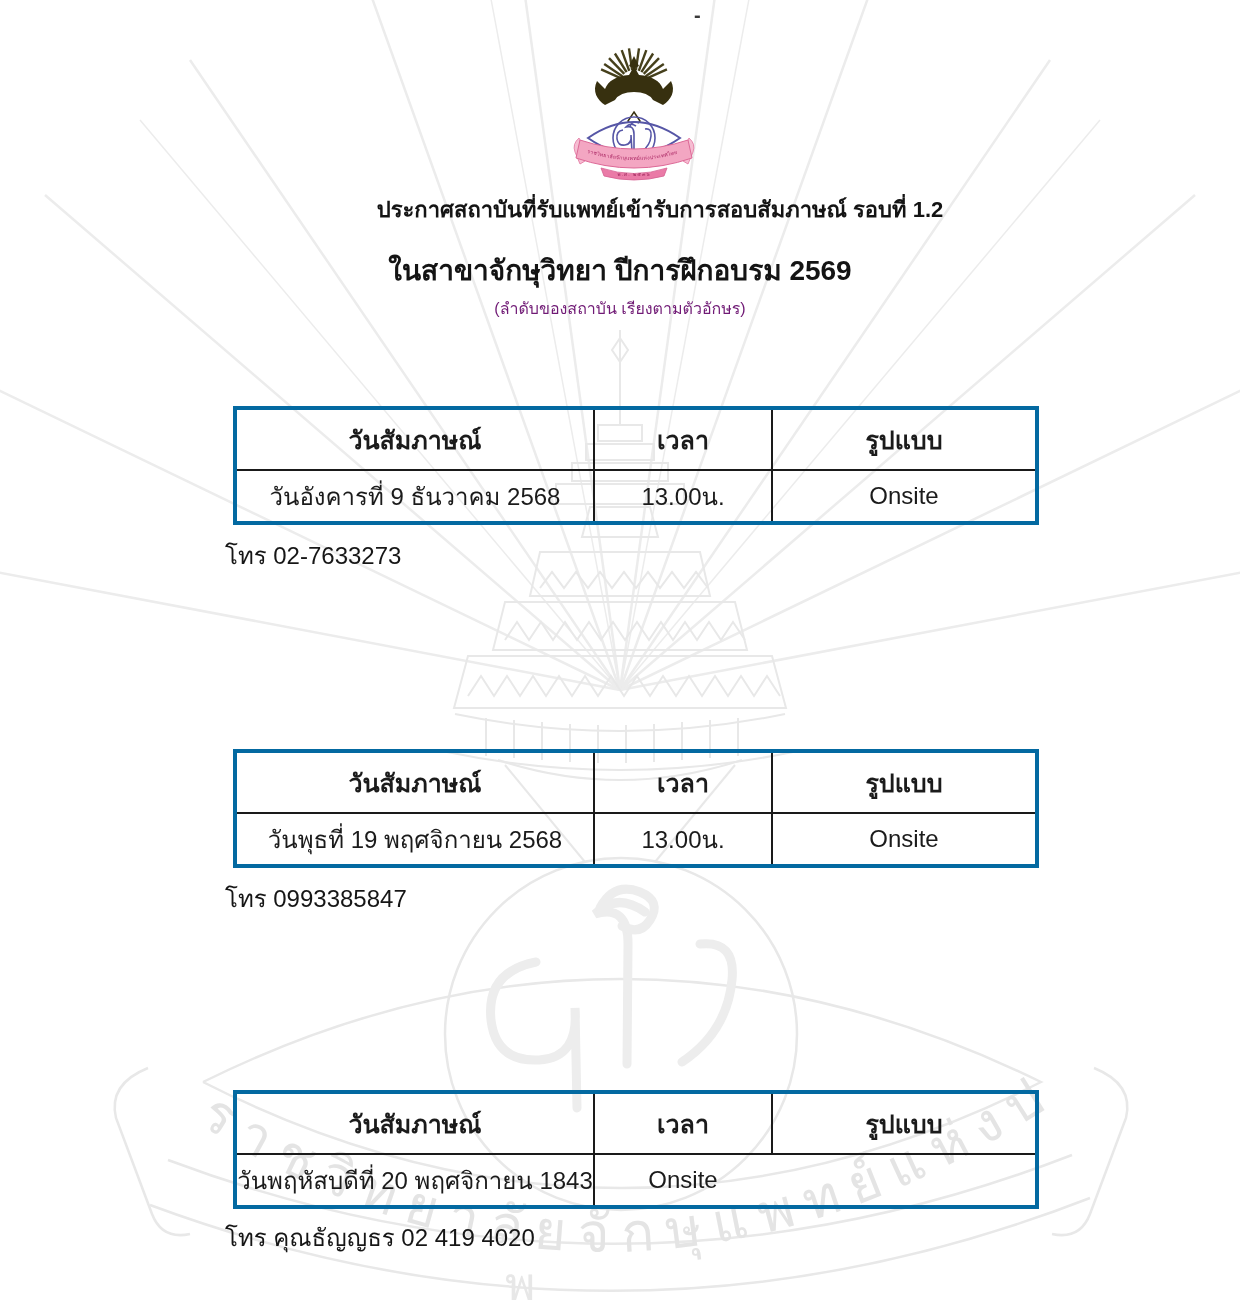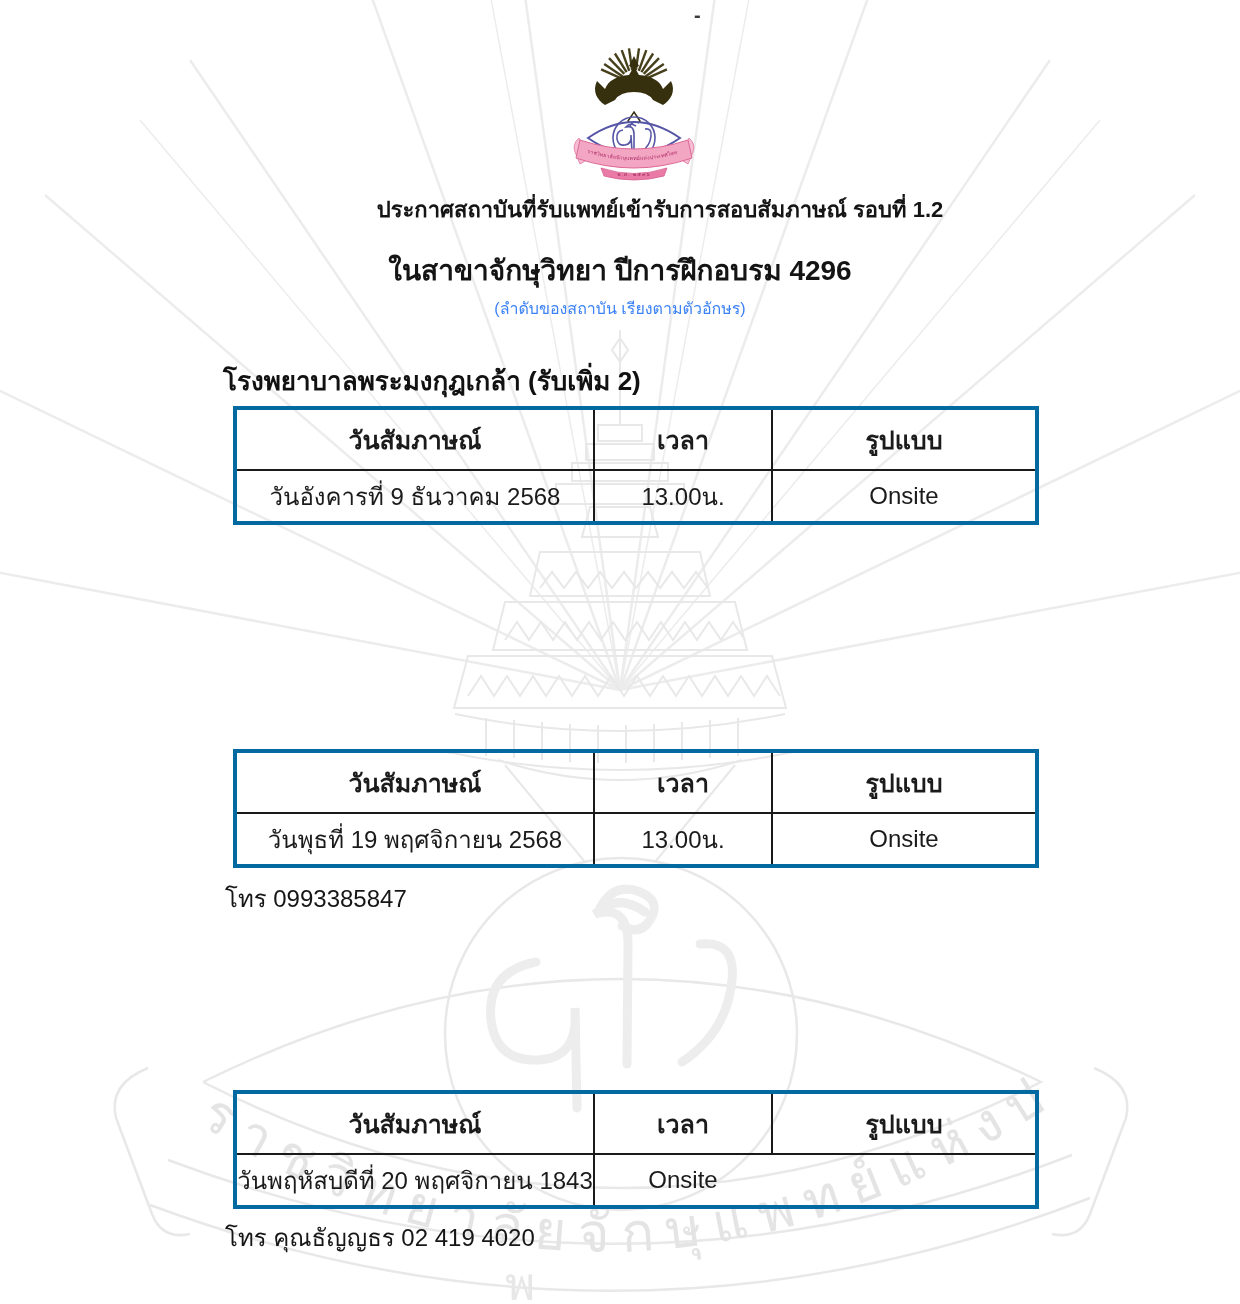--- a/index.html
+++ b/index.html
@@ -3,21 +3,21 @@
 <meta charset="utf-8">
 <style>
   html,body{margin:0;padding:0;background:#ffffff;}
   body{font-family:"Liberation Sans", sans-serif; color:#1b1b1b;}
   .page{position:relative;width:1240px;height:1304px;background:#fff;overflow:hidden;margin:0 auto;}
   .wm{position:absolute;left:0;top:0;width:1240px;height:1304px;pointer-events:none;}
   .dash{position:absolute;left:694px;top:4px;font-size:20px;font-weight:bold;color:#3a3a3a;}
   .logo{position:absolute;left:563px;top:26px;width:142px;height:160px;}
   .title{position:absolute;left:0;top:192px;width:100%;text-align:center;font-size:22px;font-weight:bold;color:#141414;padding-left:40px;}
   .subtitle{position:absolute;left:0;top:248px;width:100%;text-align:center;font-size:28px;font-weight:bold;color:#141414;}
-  .note{position:absolute;left:0;top:296px;width:100%;text-align:center;font-size:16px;color:#3b82f6;}
+  .note{position:absolute;left:0;top:296px;width:100%;text-align:center;font-size:16px;color:#701a75;}
   .hospital{position:absolute;left:223px;font-size:26px;font-weight:bold;color:#111;}
   .phone{position:absolute;left:225px;font-size:24px;color:#161616;}
   .tbl{position:absolute;left:233px;width:798px;display:grid;grid-template-columns:356px 178px 264px;border:4px solid #0369a1;background:transparent;}
   .cell{display:flex;align-items:center;justify-content:center;text-align:center;}
   .th{height:59px;font-weight:bold;font-size:25px;border-bottom:2px solid #1a1a1a;}
   .td{height:50px;font-size:24px;}
   .c2,.c3{border-left:2px solid #1a1a1a;}
   #h1{top:360px} #t1{top:406px} #p1{top:536px}
   #h2{top:702px} #t2{top:749px} #p2{top:879px}
   #h3{top:1042px} #t3{top:1090px} #p3{top:1218px}
@@ -133,32 +133,32 @@
       <path d="M17 114 Q71 132 125 114 L129 132 Q71 152 13 132 Z" fill="#f3a6c2" stroke="#dd6997" stroke-width="1"></path>
       <path id="lgArc" d="M22 126 Q71 142 120 126" fill="none" stroke="none"></path>
       <text font-size="5.2" letter-spacing="0.2" fill="#aa2663">
         <textPath href="#lgArc" startOffset="2%">ราชวิทยาลัยจักษุแพทย์แห่งประเทศไทย</textPath>
       </text>
       <text x="71" y="149.5" text-anchor="middle" font-size="5" letter-spacing="1" fill="#9c2158">พ.ศ. ๒๕๓๖</text>
     </g>
   </svg>
 
   <div class="title">ประกาศสถาบันที่รับแพทย์เข้ารับการสอบสัมภาษณ์ รอบที่ 1.2</div>
-  <div class="subtitle">ในสาขาจักษุวิทยา ปีการฝึกอบรม 4296</div>
+  <div class="subtitle">ในสาขาจักษุวิทยา ปีการฝึกอบรม 2569</div>
   <div class="note">(ลำดับของสถาบัน เรียงตามตัวอักษร)</div>
 
-  <div id="h1" class="hospital">โรงพยาบาลพระมงกุฎเกล้า (รับเพิ่ม 2)</div>
   <div id="t1" class="tbl">
     <div class="cell th c1">วันสัมภาษณ์</div>
     <div class="cell th c2">เวลา</div>
     <div class="cell th c3">รูปแบบ</div>
     <div class="cell td c1">วันอังคารที่ 9 ธันวาคม 2568</div>
     <div class="cell td c2">13.00น.</div>
     <div class="cell td c3">Onsite</div>
   </div>
+  <div id="p1" class="phone">โทร 02-7633273</div>
 
   <div id="t2" class="tbl">
     <div class="cell th c1">วันสัมภาษณ์</div>
     <div class="cell th c2">เวลา</div>
     <div class="cell th c3">รูปแบบ</div>
     <div class="cell td c1">วันพุธที่ 19 พฤศจิกายน 2568</div>
     <div class="cell td c2">13.00น.</div>
     <div class="cell td c3">Onsite</div>
   </div>
   <div id="p2" class="phone">โทร  0993385847</div>

